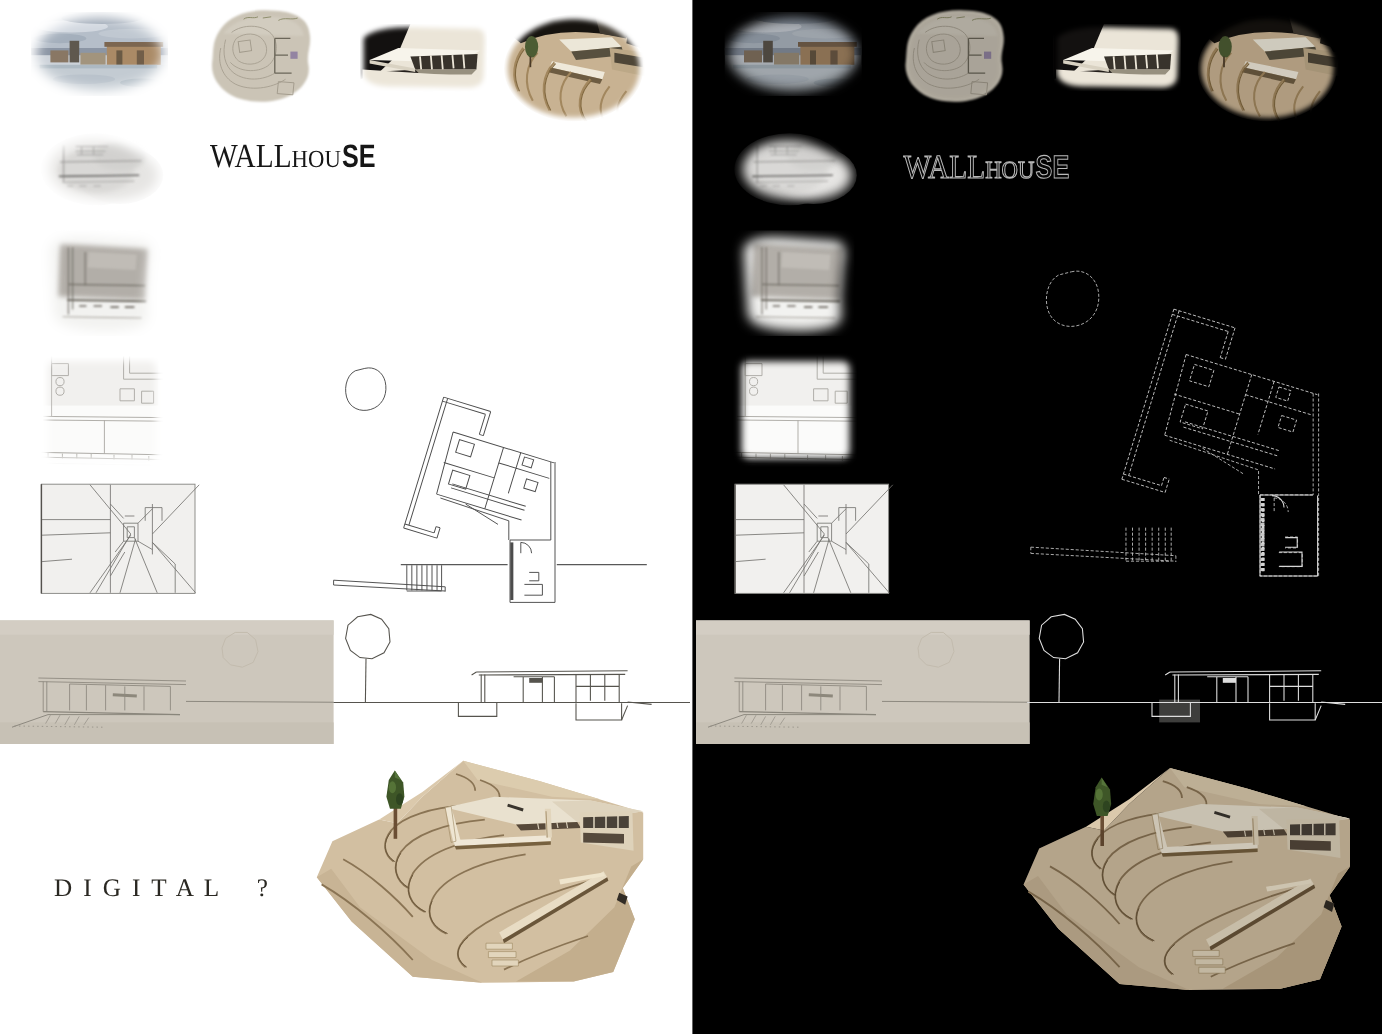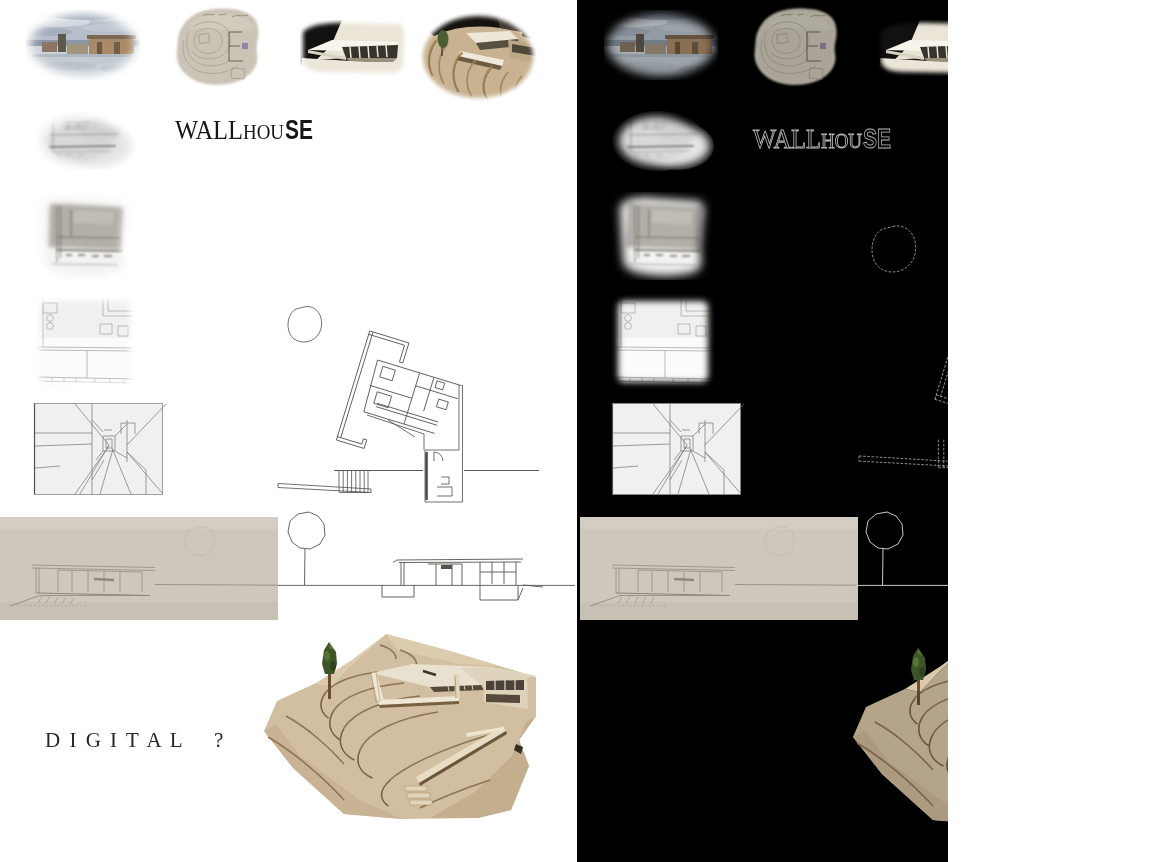--- a/index.html
+++ b/index.html
@@ -1,16 +1,16 @@
 <!DOCTYPE html>
 <html><head>
 <meta charset="utf-8">
 <style>
   html,body{margin:0;padding:0;background:#fff;}
-  #page{position:relative;width:948px;height:862px;overflow:hidden;font-family:"Liberation Sans",sans-serif;}
+  #page{position:relative;width:1152px;height:862px;overflow:hidden;font-family:"Liberation Sans",sans-serif;}
 </style>
 </head>
 <body>
 <div id="page">
 <svg width="1152" height="862" viewBox="0 0 1152 862" xmlns="http://www.w3.org/2000/svg">
 <defs>
 
 <filter id="b1" x="-30%" y="-30%" width="160%" height="160%">
           <feGaussianBlur stdDeviation="1"></feGaussianBlur>
         </filter>

